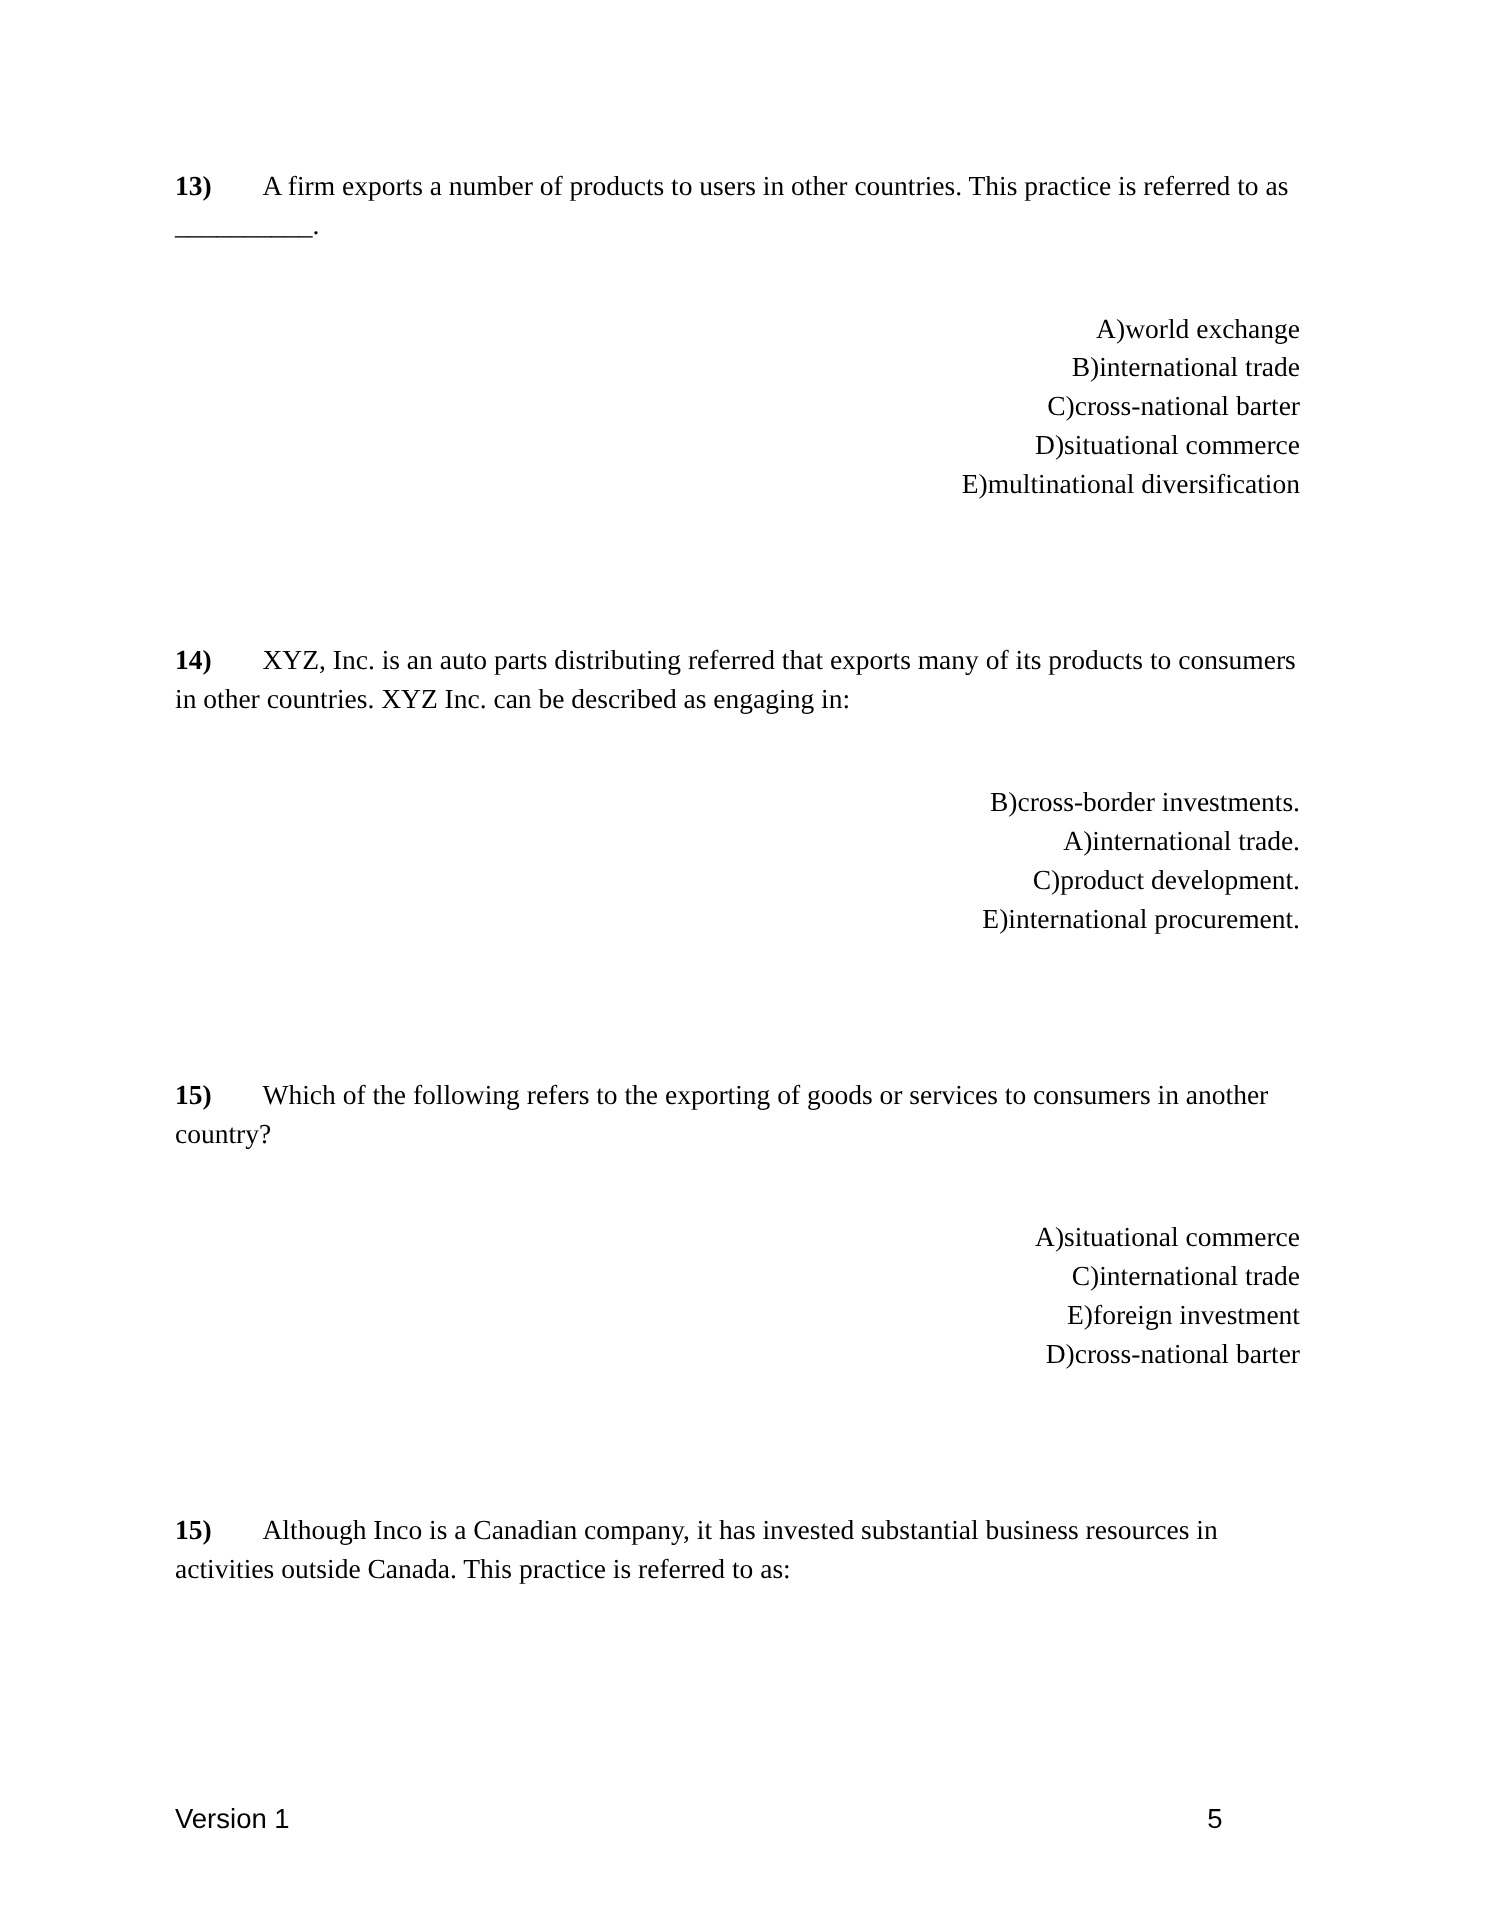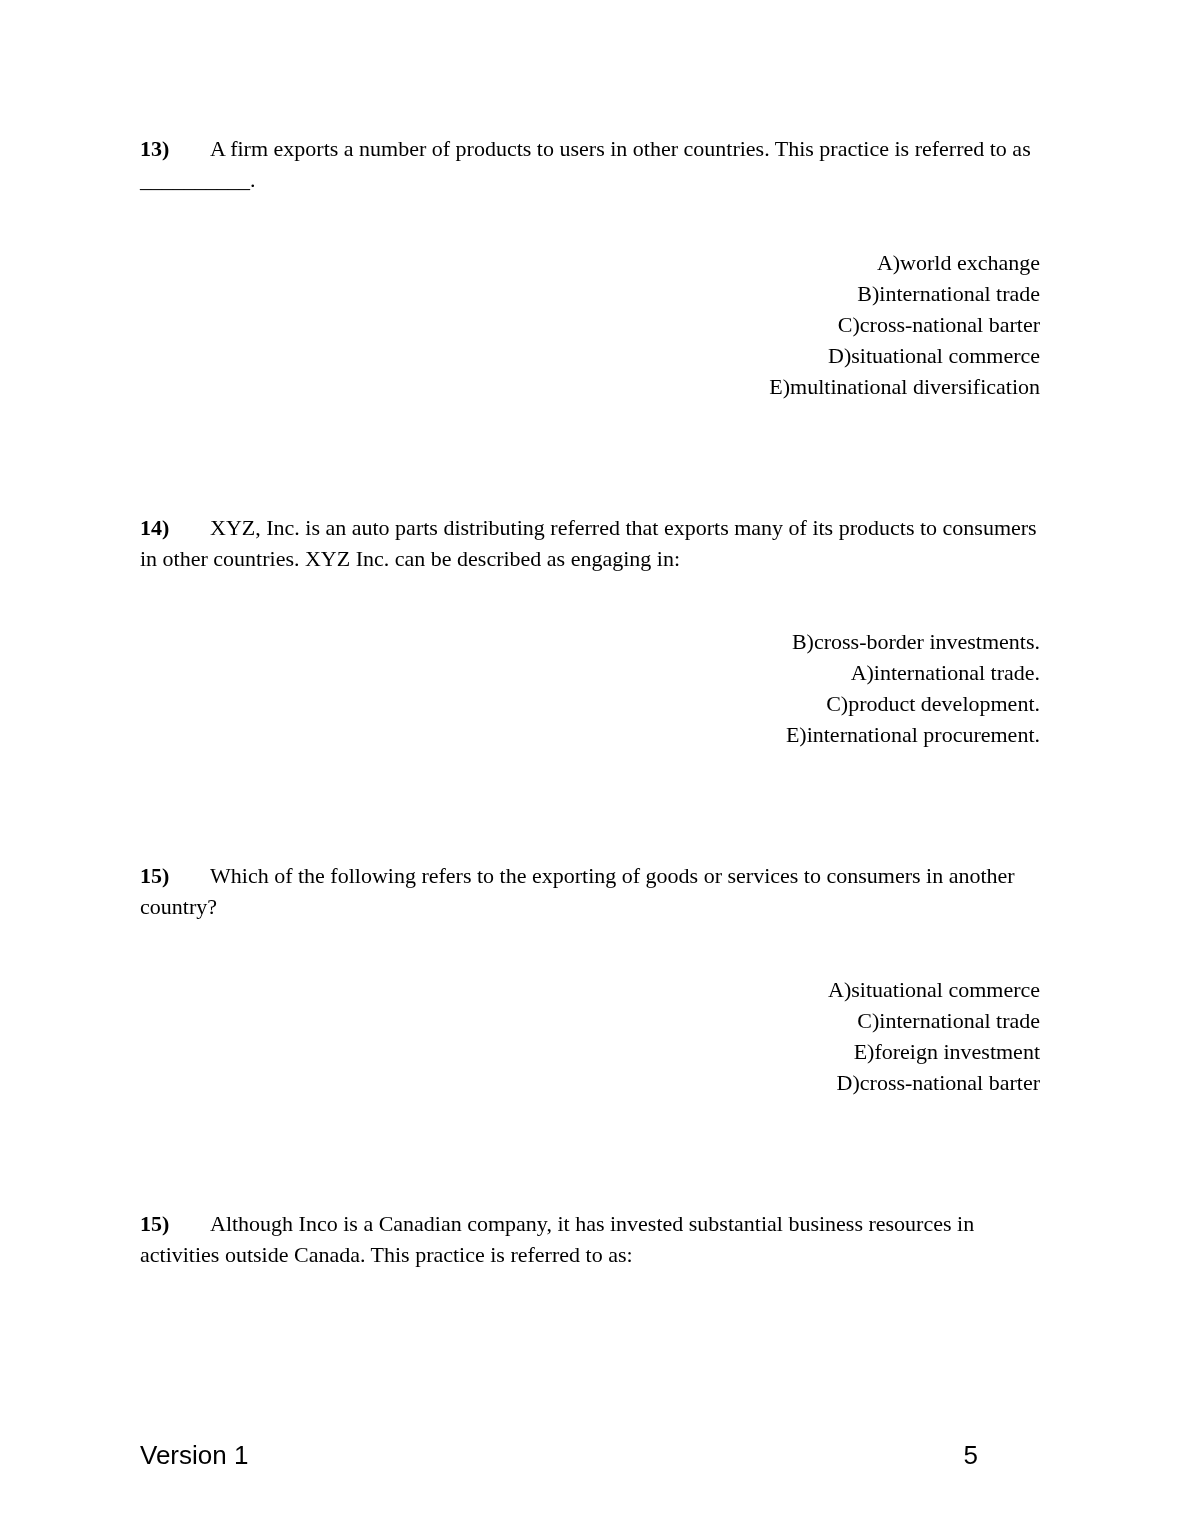--- a/index.html
+++ b/index.html
@@ -40,21 +40,21 @@
     width: 40px;
   }
   .footer {
     position: absolute;
     left: 140px;
     top: 1441px;
     width: 838px;
     display: flex;
     justify-content: space-between;
     font-family: "Liberation Sans", sans-serif;
-    font-size: 26px;
+    font-size: 22px;
     line-height: 28px;
     color: #000000;
   }
 </style>
 </head>
 <body>
 
 <div class="page">
 
   <section class="question">

